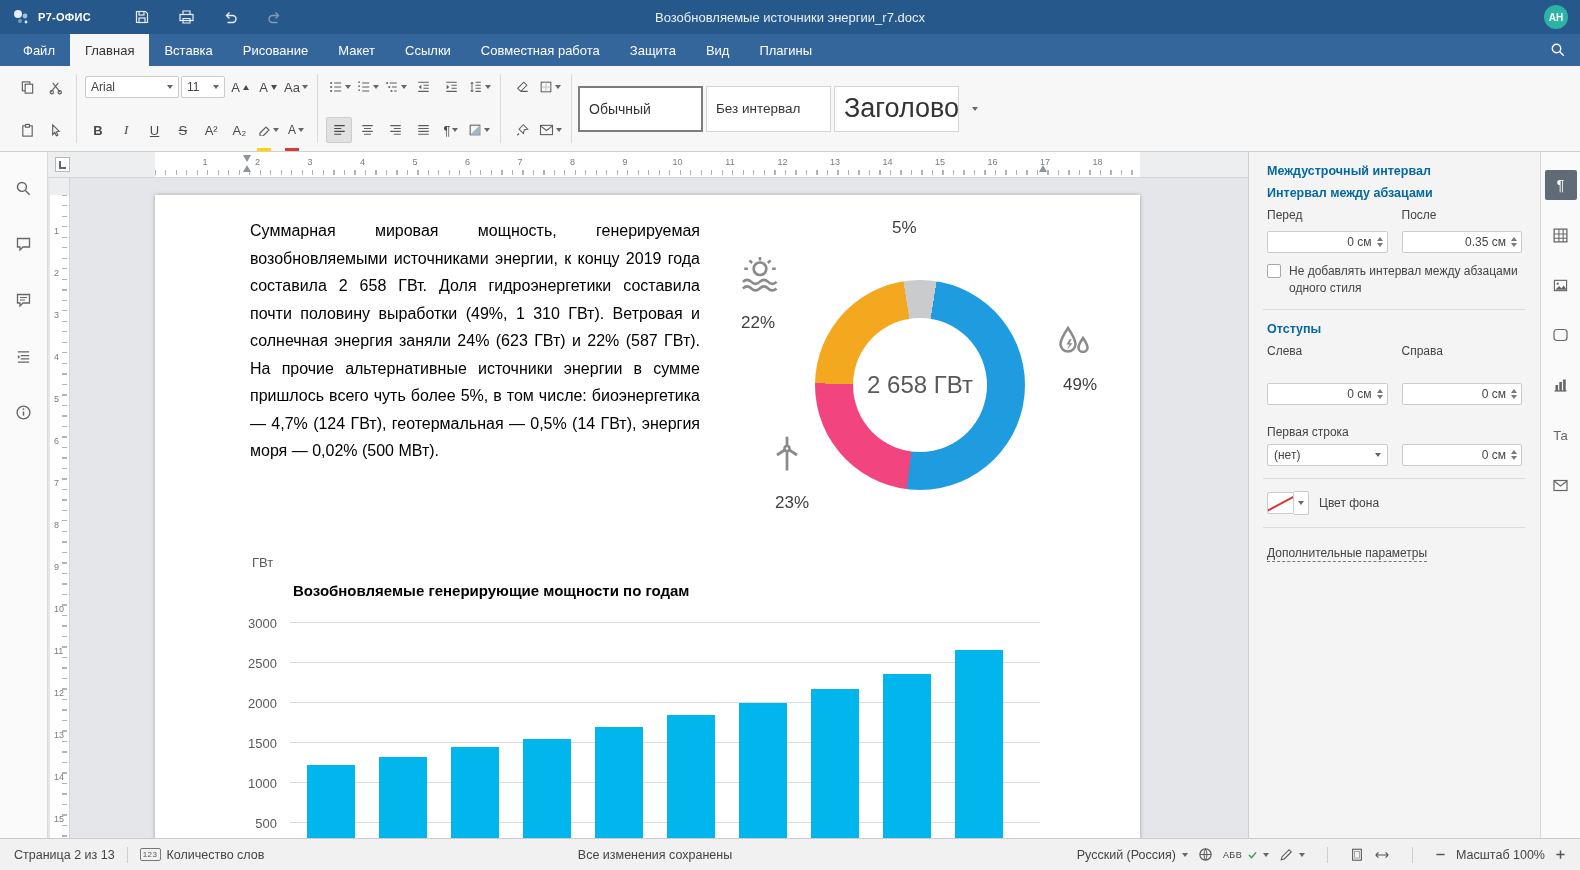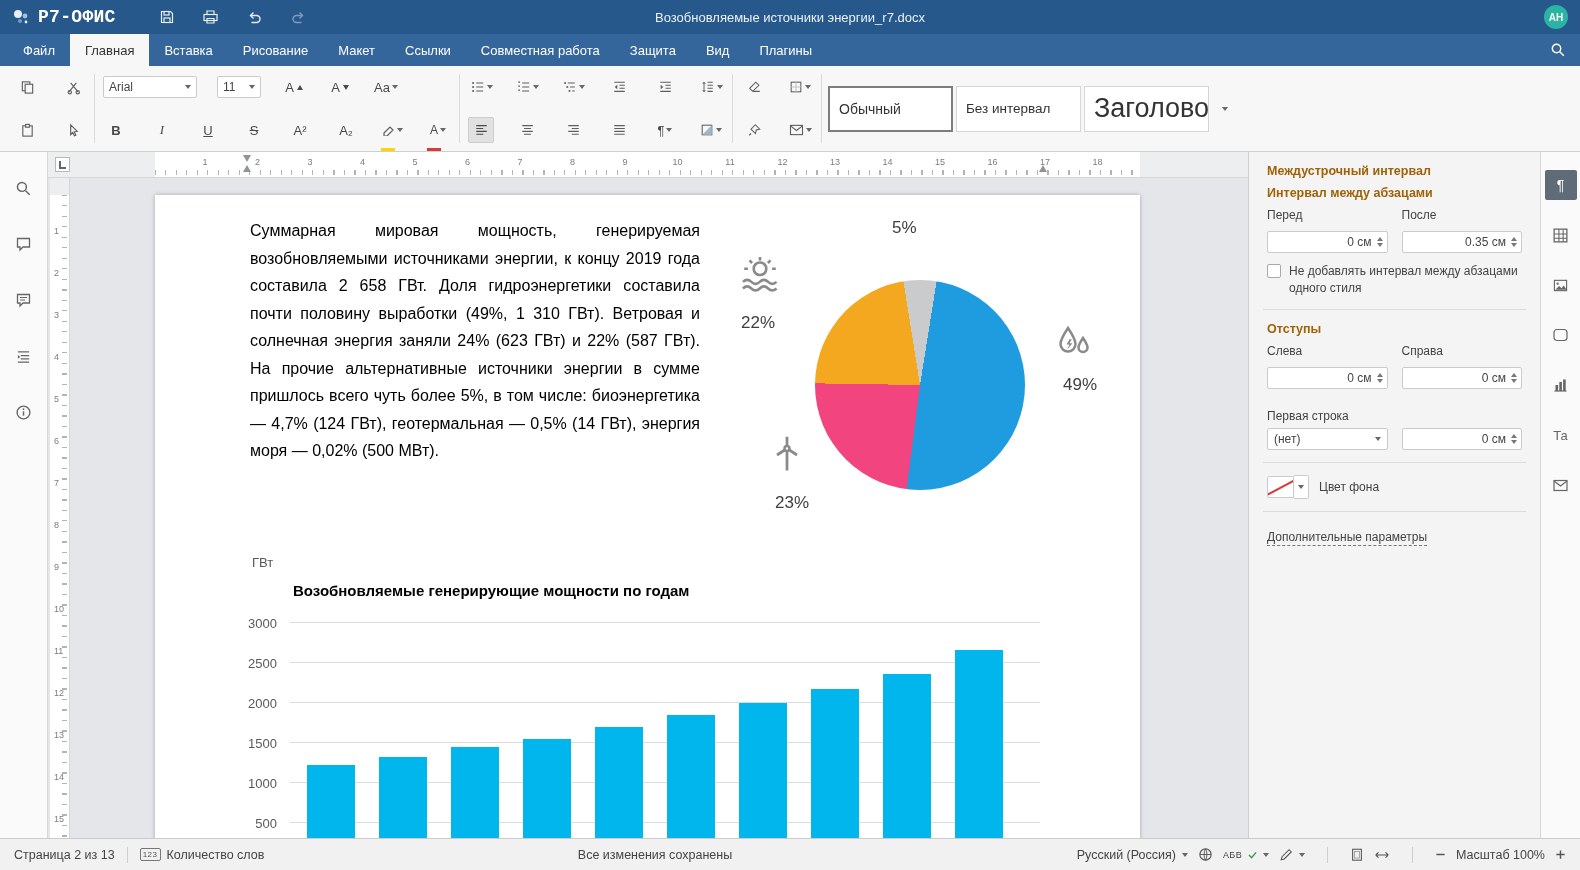--- a/index.html
+++ b/index.html
@@ -3,36 +3,36 @@
 <meta charset="utf-8">
 <style>
   * { margin:0; padding:0; box-sizing:border-box; }
   html,body { width:1580px; height:870px; overflow:hidden; }
   body { font-family:"Liberation Sans", sans-serif; background:#e4e6e9; position:relative; color:#444; }
   svg { display:block; }
 
   
   .topbar { position:absolute; top:0; left:0; right:0; height:34px; background:#27588b; display:flex; align-items:center; color:#fff; padding:0 12px; }
   .logo-wrap { display:flex; align-items:center; gap:8px; margin-right:34px; }
-  .logo-text { font-size:18px; font-weight:bold; letter-spacing:.3px;font-family:Liberation Mono, monospace; }
+  .logo-text { font-size:11px; font-weight:bold; letter-spacing:.3px; }
   .tb-btn { width:34px; height:26px; display:flex; align-items:center; justify-content:center; margin-right:10px; }
   .tb-btn.dim { opacity:.45; }
   .doc-title { position:absolute; left:50%; transform:translateX(-50%); font-size:13px; color:#eaf1f8; white-space:nowrap; }
   .avatar { position:absolute; right:12px; top:5px; width:24px; height:24px; border-radius:50%; background:#2bb3a3; color:#fff; font-size:10px; font-weight:bold; display:flex; align-items:center; justify-content:center; }
 
   
   .tabbar { position:absolute; top:34px; left:0; right:0; height:32px; background:#35669b; display:flex; align-items:stretch; padding-left:8px; }
   .tab { display:flex; align-items:center; padding:0 15px; font-size:13px; color:#fff; cursor:default; }
   .tab.active { background:#f7f7f7; color:#333; }
   .tab-search { margin-left:auto; width:44px; display:flex; align-items:center; justify-content:center; }
 
   
   .toolbar { position:absolute; top:66px; left:0; right:0; height:86px; background:#f7f7f7; border-bottom:1px solid #cfcfcf; display:flex; align-items:stretch; padding:6px 4px 6px 8px; }
   .tgroup { display:flex; flex-direction:column; justify-content:space-between; padding:2px 6px; }
-  .trow { display:flex; align-items:center; gap:20px; }
+  .trow { display:flex; align-items:center; gap:2px;justify-content:space-between; }
   .tsep { width:1px; background:#dadada; margin:2px 2px; }
   .ibtn { min-width:26px; height:26px; display:flex; align-items:center; justify-content:center; gap:2px; border-radius:2px; color:#4a4a4a; font-size:13px; }
   .ibtn.pressed { background:#e1e1e1; border:1px solid #cdcdcd; }
   .glyph-b { font-weight:bold; } .glyph-i { font-style:italic; font-family:"Liberation Serif", serif; }
   .glyph-u { text-decoration:underline; } .glyph-s { text-decoration:line-through; }
   .cv { width:0; height:0; border-left:3.5px solid transparent; border-right:3.5px solid transparent; border-top:4px solid #676767; display:inline-block; }
   .combo { display:flex; align-items:center; height:22px; background:#fff; border:1px solid #cbcbcb; border-radius:2px; font-size:12px; padding:0 5px; gap:5px; color:#444; }
   .combo .val { flex:1; }
   .font-combo { width:94px; } .size-combo { width:44px; }
   .tri-sm-up { width:0;height:0;border-left:3px solid transparent;border-right:3px solid transparent;border-bottom:5px solid #4a4a4a; margin-left:1px; }
@@ -96,21 +96,21 @@
   .bc-unit { position:absolute; left:97px; top:360px; font-size:13px; color:#595959; }
   .bc-title { position:absolute; left:138px; top:387px; font-size:15px; font-weight:bold; color:#000; }
   .bar-yticks { position:absolute; left:80px; top:428px; width:48px; height:240px; }
   .ytick { position:absolute; right:6px; font-size:13px; color:#595959; text-align:right; }
   .bar-plot { position:absolute; left:135px; top:428px; width:750px; height:240px; }
   .gridline { position:absolute; left:0; right:0; height:1px; background:#dcdcdc; }
   .bar { position:absolute; bottom:0; width:48px; }
 
   
   .right-panel { width:292px; background:#f4f4f4; border-left:1px solid #cfcfcf; padding:12px 18px; font-size:12px; color:#444; }
-  .rp-h { font-size:12.5px; font-weight:bold; color:#a16207; margin-bottom:8px; }
+  .rp-h { font-size:12.5px; font-weight:bold; color:#0369a1; margin-bottom:8px; }
   .rp-row { display:flex; gap:14px; margin-bottom:10px; }
   .rp-col { width:121px; }
   .rp-label { margin-bottom:5px; }
   .sel { display:flex; align-items:center; height:22px; background:#fff; border:1px solid #cbcbcb; border-radius:2px; padding:0 6px; gap:4px; }
   .sel .val { flex:1; }
   .num { display:flex; align-items:center; justify-content:flex-end; height:22px; background:#fff; border:1px solid #cbcbcb; border-radius:2px; padding:0 4px 0 6px; gap:5px; }
   .spin { display:flex; flex-direction:column; gap:2px; }
   .spin .u { width:0;height:0;border-left:3px solid transparent;border-right:3px solid transparent;border-bottom:4px solid #777; }
   .spin .d { width:0;height:0;border-left:3px solid transparent;border-right:3px solid transparent;border-top:4px solid #777; }
   .chk-row { display:flex; gap:8px; align-items:flex-start; margin:4px 0 12px; line-height:1.4; }
@@ -520,20 +520,23 @@
         <span class="rvnum" style="top: 552px;">13</span>
         <span class="rvnum" style="top: 594px;">14</span>
         <span class="rvnum" style="top: 636px;">15</span>
       </div>
 
     <div class="page">
       <div class="para">Суммарная мировая мощность, генерируемая возобновляемыми источниками энергии, к концу 2019 года составила 2&nbsp;658 ГВт.  Доля гидроэнергетики составила почти половину выработки (49%, 1&nbsp;310 ГВт). Ветровая и солнечная энергия заняли 24% (623 ГВт) и 22% (587 ГВт). На прочие альтернативные источники энергии в сумме пришлось всего чуть более 5%, в том числе: биоэнергетика — 4,7% (124 ГВт), геотермальная — 0,5% (14 ГВт), энергия моря — 0,02% (500 МВт).</div>
 
       <div class="donut-wrap">
         <div class="donut-ring" style="background: conic-gradient(from -9.09091deg, rgb(201, 203, 205) 0deg, rgb(201, 203, 205) 18.1818deg, rgb(31, 155, 224) 18.1818deg, rgb(31, 155, 224) 196.364deg, rgb(242, 68, 127) 196.364deg, rgb(242, 68, 127) 280deg, rgb(243, 168, 31) 280deg, rgb(243, 168, 31) 360deg);"></div>
+        <div class="donut-hole">
+            <span class="donut-center">2&nbsp;658 ГВт</span>
+          </div>
         <span class="dlabel dl-top">5%</span>
         <span class="dlabel dl-right">49%</span>
         <span class="dlabel dl-bl">23%</span>
         <span class="dlabel dl-ul">22%</span>
         <span class="dicon di-solar">
           <svg width="42" height="42" viewBox="0 0 16 16">
               <circle cx="8" cy="6" r="2.4" fill="none" stroke="#8a8a8a" stroke-width="1"></circle>
               <path d="M8 1.5v1.4M12 2.8l-1 1M14 6h-1.4M2 6h1.4M4 2.8l1 1" stroke="#8a8a8a" stroke-width="1" fill="none"></path>
               <path d="M1.5 11q1.6-1.5 3.2 0t3.2 0 3.2 0 3.2 0M1.5 13.5q1.6-1.5 3.2 0t3.2 0 3.2 0 3.2 0" fill="none" stroke="#8a8a8a" stroke-width="1"></path>
             </svg>
@@ -613,21 +616,21 @@
     </div>
 
     <div class="chk-row">
       <span class="chk"></span>
       <span>Не добавлять интервал между абзацами одного стиля</span>
     </div>
 
     <div class="rp-div"></div>
 
     <div class="rp-h">Отступы</div>
-    <div class="rp-row" style="margin-bottom:4px">
+    <div class="rp-row" style="margin-bottom:20px">
       <div class="rp-col rp-label">Слева</div>
       <div class="rp-col rp-label">Справа</div>
     </div>
     <div class="rp-row">
       <div class="num rp-col">
           <span>0 см</span>
           <span class="spin">
             <span class="u"></span>
             <span class="d"></span>
           </span>

